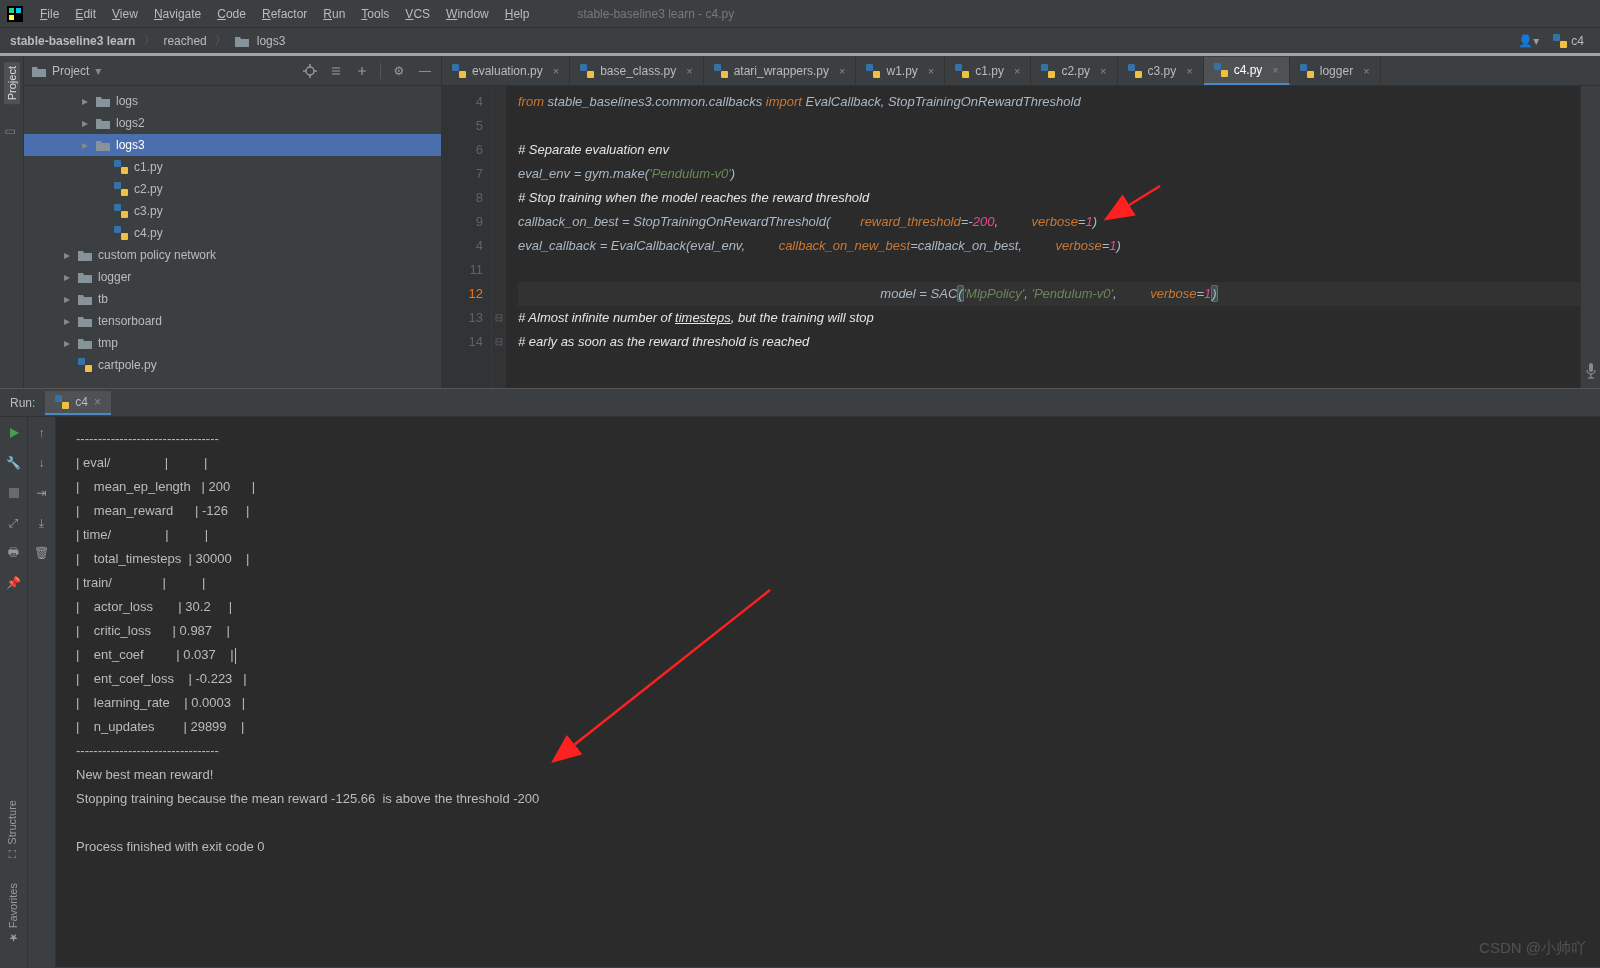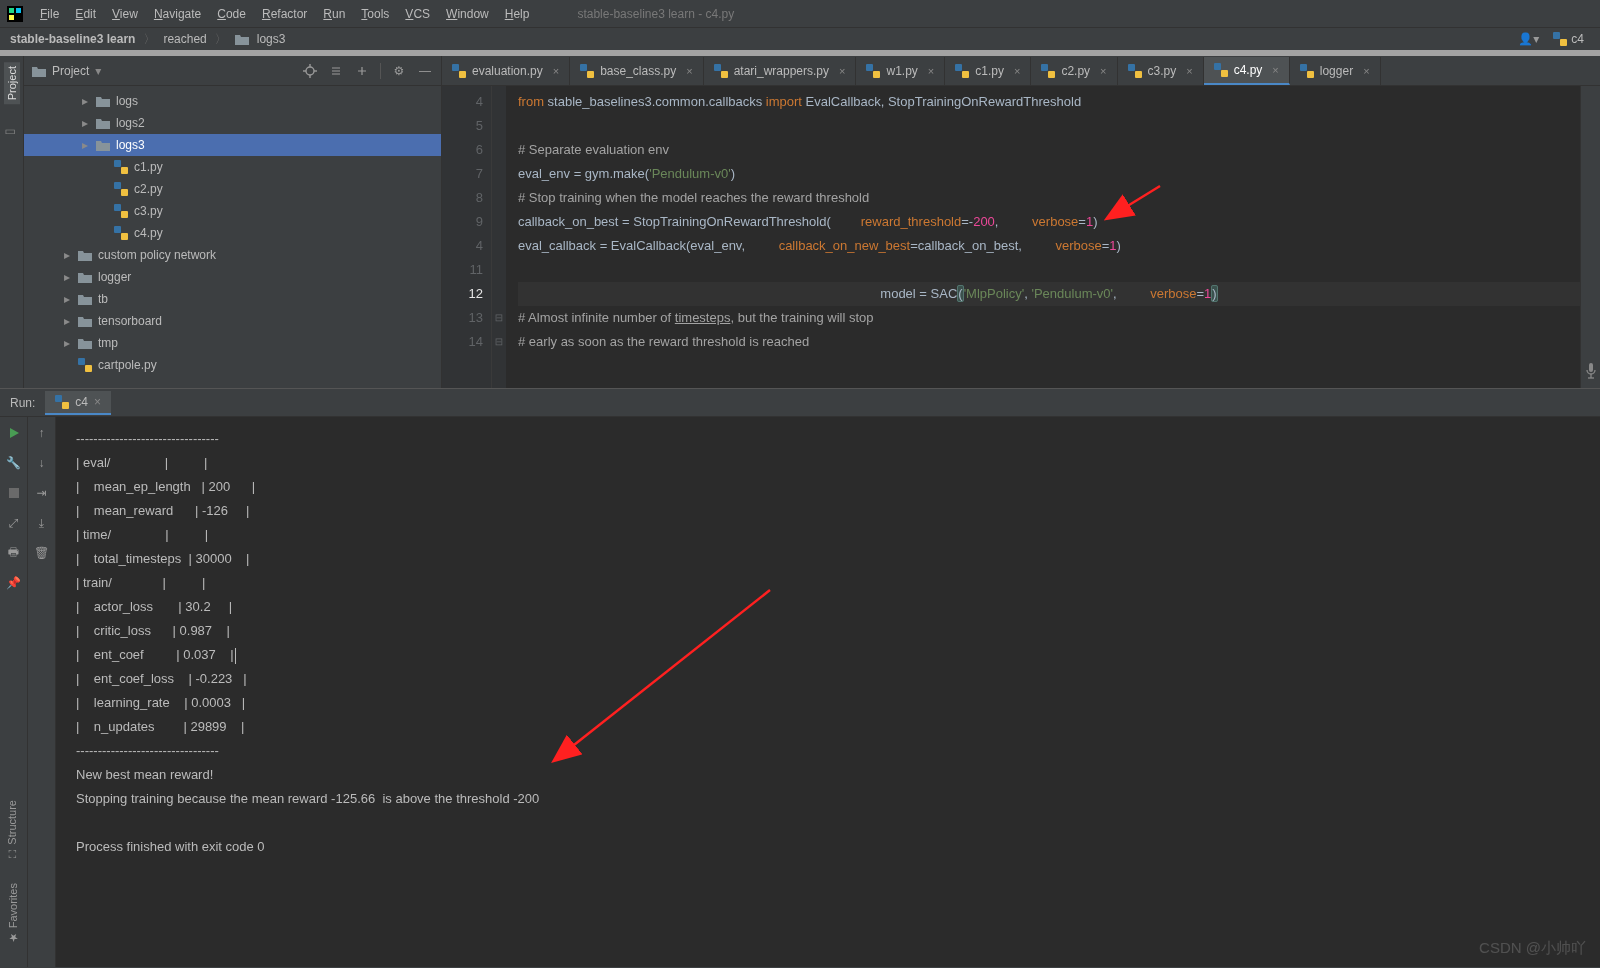--- a/index.html
+++ b/index.html
@@ -6,21 +6,21 @@
 body { background: #3c3f41; color: #bbbbbb; font-size: 12px; overflow: hidden; width: 1600px; height: 968px; position: relative; }
 
 
 .menubar { height: 28px; background: #3c3f41; display: flex; align-items: center; padding: 0 6px; border-bottom: 1px solid #323232; }
 .menubar .logo { width: 18px; height: 18px; margin-right: 8px; display:flex;align-items:center;justify-content:center;}
 .menubar .menu-item { padding: 4px 8px; cursor: pointer; color:#bbbbbb;}
 .menubar .mn-underline { text-decoration: underline; }
 .menubar .title-crumb { margin-left: 40px; color: #787878; }
 
 
-.navbar { height: 28px; background: #3c3f41; display: flex; align-items: center; padding: 0 10px; border-bottom: 6px solid #a3a3a3; justify-content: space-between;}
+.navbar { height: 28px; background: #3c3f41; display: flex; align-items: center; padding: 0 10px; border-bottom: 3px solid #a3a3a3; justify-content: space-between;}
 .navbar .crumbs { display:flex; align-items:center; gap:4px;}
 .navbar .crumb { color: #bbbbbb; }
 .navbar .sep { color: #6a6a6a; margin: 0 4px;}
 .navbar .folder-icon { color:#87939a; margin-right:4px;}
 .navbar .right { display:flex; align-items:center; gap:14px; padding-right:6px;}
 .py-icon { display:inline-flex; width:14px; height:14px; align-items:center; justify-content:center; position:relative;}
 .py-icon::before{content:"";position:absolute;left:0;top:0;width:7px;height:7px;background:#3572A5;border-radius:1px;}
 .py-icon::after{content:"";position:absolute;right:0;bottom:0;width:7px;height:7px;background:#f0c040;border-radius:1px;}
 
 
@@ -47,29 +47,29 @@
 
 
 .editor-area { flex:1; display:flex; flex-direction:column; background:#2b2b2b; min-width:0;}
 .editor-tabs { height:30px; background:#3c3f41; display:flex; align-items:flex-end; border-bottom:1px solid #323232; overflow:hidden;}
 .etab { height:28px; display:flex; align-items:center; padding:0 10px; gap:6px; border-right:1px solid #323232; background:#3c3f41; color:#bbbbbb; cursor:pointer; font-size:12px; white-space:nowrap;}
 .etab.active { background:#4e5254; color:#fff; border-bottom:2px solid #4a88c7;}
 .etab .tab-close { color:#888; font-size:11px; margin-left:4px;}
 .editor-body { flex:1; display:flex; background:#2b2b2b; font-family: "JetBrains Mono","Consolas",monospace; font-size:13px; line-height:24px; position:relative;}
 .gutter-col { width:50px; text-align:right; color:#606366; padding:4px 8px 4px 0; user-select:none; background:#313335; border-right:1px solid #3a3a3a;}
 .gutter-col div{height:24px;}
-.gutter-col .current{color:#e5e5e5;}
+.gutter-col .current{color:#f97316;}
 .fold-col { width:14px; background:#313335; padding-top:4px;}
 .fold-col div{height:24px; color:#606366; text-align:center; font-size:10px;}
 .code-col { flex:1; padding:4px 0 4px 12px; white-space:pre; color:#a9b7c6; position:relative;}
-.code-line{height:24px; position:relative;}
+.code-line{height:24px; position:relative;font-style:italic;}
 .code-line.current{ background:#323232;text-align:center;}
 .kw{color:#cc7832;}
 .str{color:#6a8759;}
-.cmt{color:#a3a3a3;}
+.cmt{color:#e5e5e5;}
 .param{color:#cc7832;margin-left:30px;}
 .num{color:#ec4899;}
 .paren-hl{ background:#3b514d; border:1px solid #53756f; border-radius:2px;}
 .right-tool-col{ width:20px; background:#3c3f41; border-left:1px solid #323232; display:flex; flex-direction:column; align-items:center; padding-top:8px;}
 .right-tool-col .mic{ margin-top:auto; margin-bottom:8px; color:#888;}
 
 
 .run-area { height:579px; border-top:1px solid #555; display:flex; flex-direction:column;}
 .run-header { height:28px; background:#3c3f41; border-bottom:1px solid #323232; display:flex; align-items:center; padding-left:10px; gap:10px;}
 .run-tab { display:flex; align-items:center; gap:6px; background:#4e5254; padding:3px 10px; height:24px; border-bottom:2px solid #4a88c7;}

